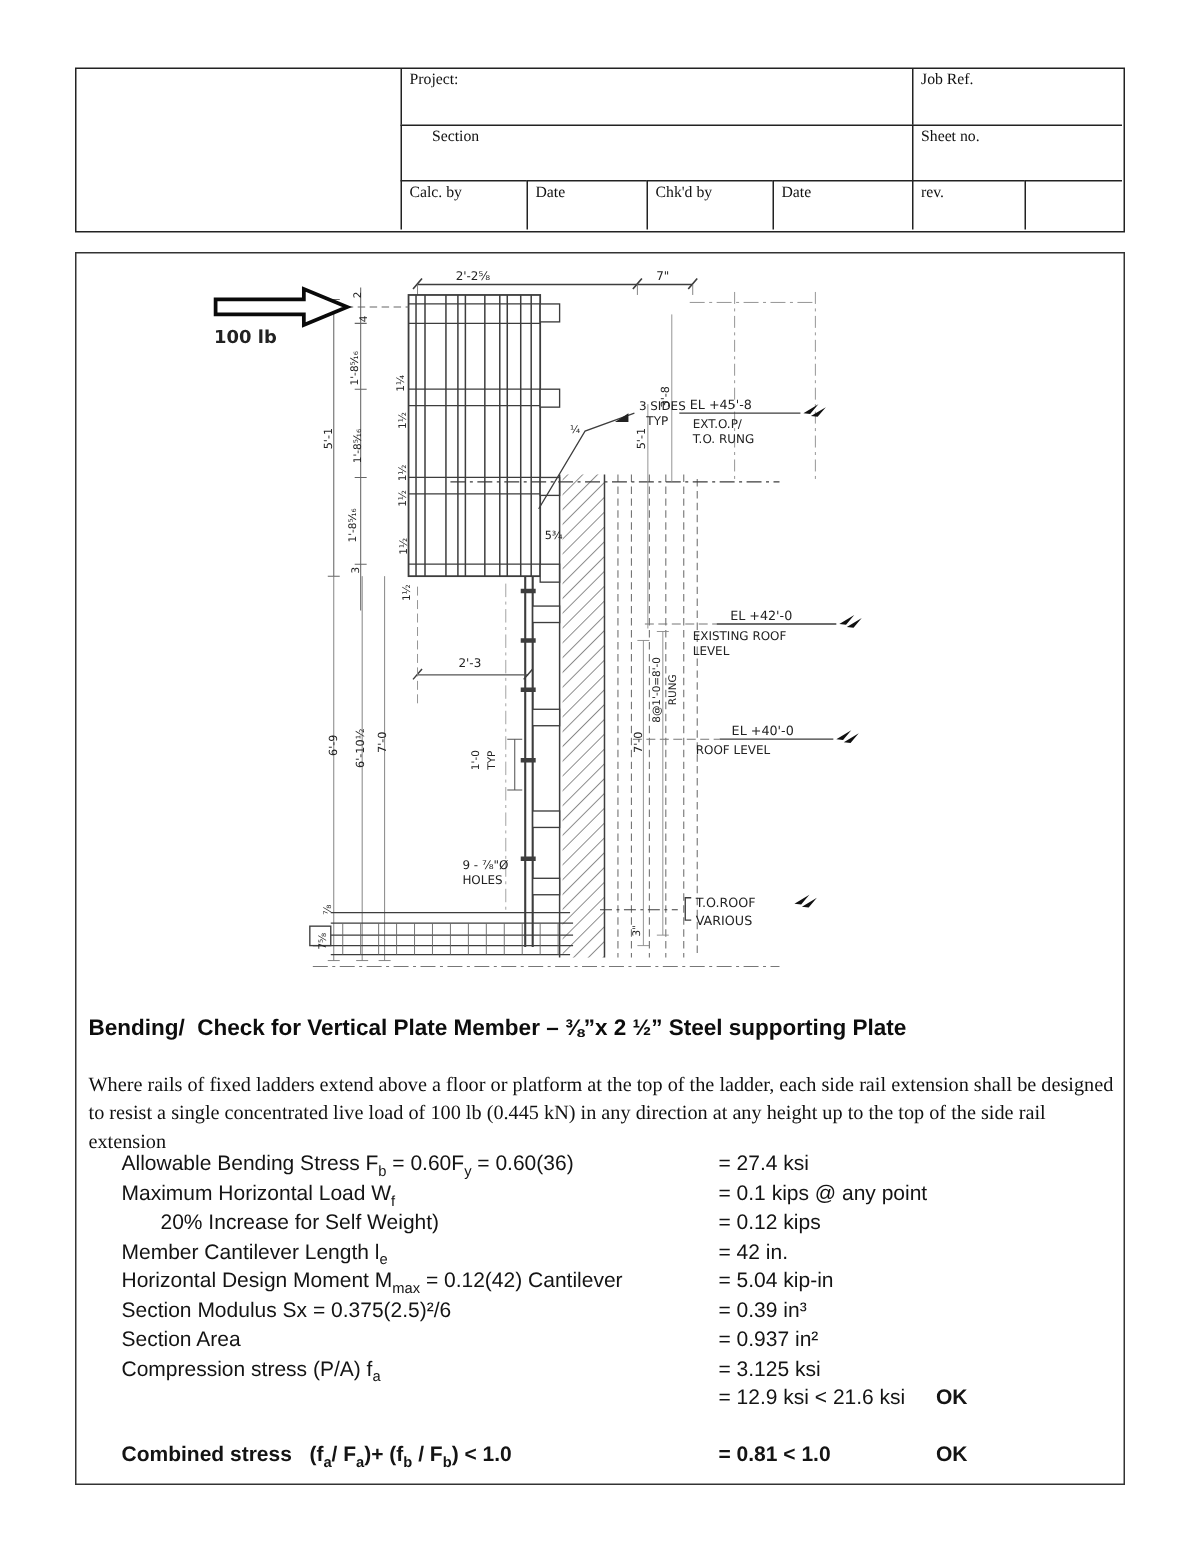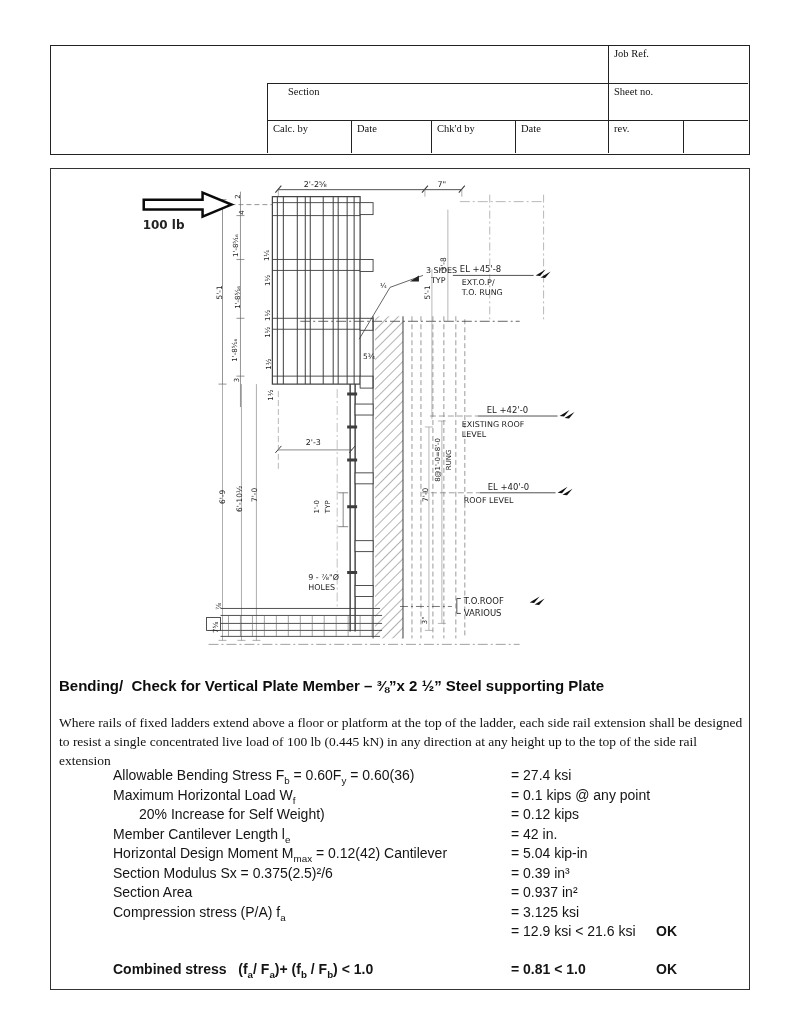--- a/index.html
+++ b/index.html
@@ -35,36 +35,39 @@
     font-size:15px;font-weight:bold;color:#0d0d0d;white-space:pre-wrap;
   }
   .intro{
     position:absolute;left:8px;top:544px;width:684px;
     font-family:"Liberation Serif",serif;font-size:13.5px;line-height:1.42;color:#111;
   }
   .calcs{
     position:absolute;left:30px;top:598px;width:665px;
     font-size:14px;color:#141414;
   }
-  .calc-row{position:relative;height:19.5px;white-space:pre;margin-left:32px;}
+  .calc-row{position:relative;height:19.5px;white-space:pre;}
   .calc-row .lbl{display:inline-block;}
   .calc-row .lbl.indent{padding-left:26px;}
   .calc-row .val{position:absolute;left:398px;top:0;}
   .calc-row .ok{position:absolute;left:543px;top:0;font-weight:bold;}
   .calc-row.bold{font-weight:bold;}
   .calc-row.gap{margin-top:18px;}
   sub{font-size:0.7em;line-height:0;}
 </style>
 </head>
 <body>
 
 <div class="page">
 
   <div class="sheet-header">
     <div class="cell" style="left:0;top:0;width:216px;height:107px;"></div>
+    <div class="cell bl" style="left:216px;top:0;width:341px;height:37px;">
+      <span>Project:</span>
+    </div>
     <div class="cell bl" style="left:557px;top:0;width:140px;height:37px;">
       <span>Job Ref.</span>
     </div>
     <div class="cell bl bt" style="left:216px;top:37px;width:341px;height:37px;padding-left:20px;">
       <span>Section</span>
     </div>
     <div class="cell bl bt" style="left:557px;top:37px;width:140px;height:37px;">
       <span>Sheet no.</span>
     </div>
     <div class="cell bl bt" style="left:216px;top:74px;width:84px;height:33px;">

